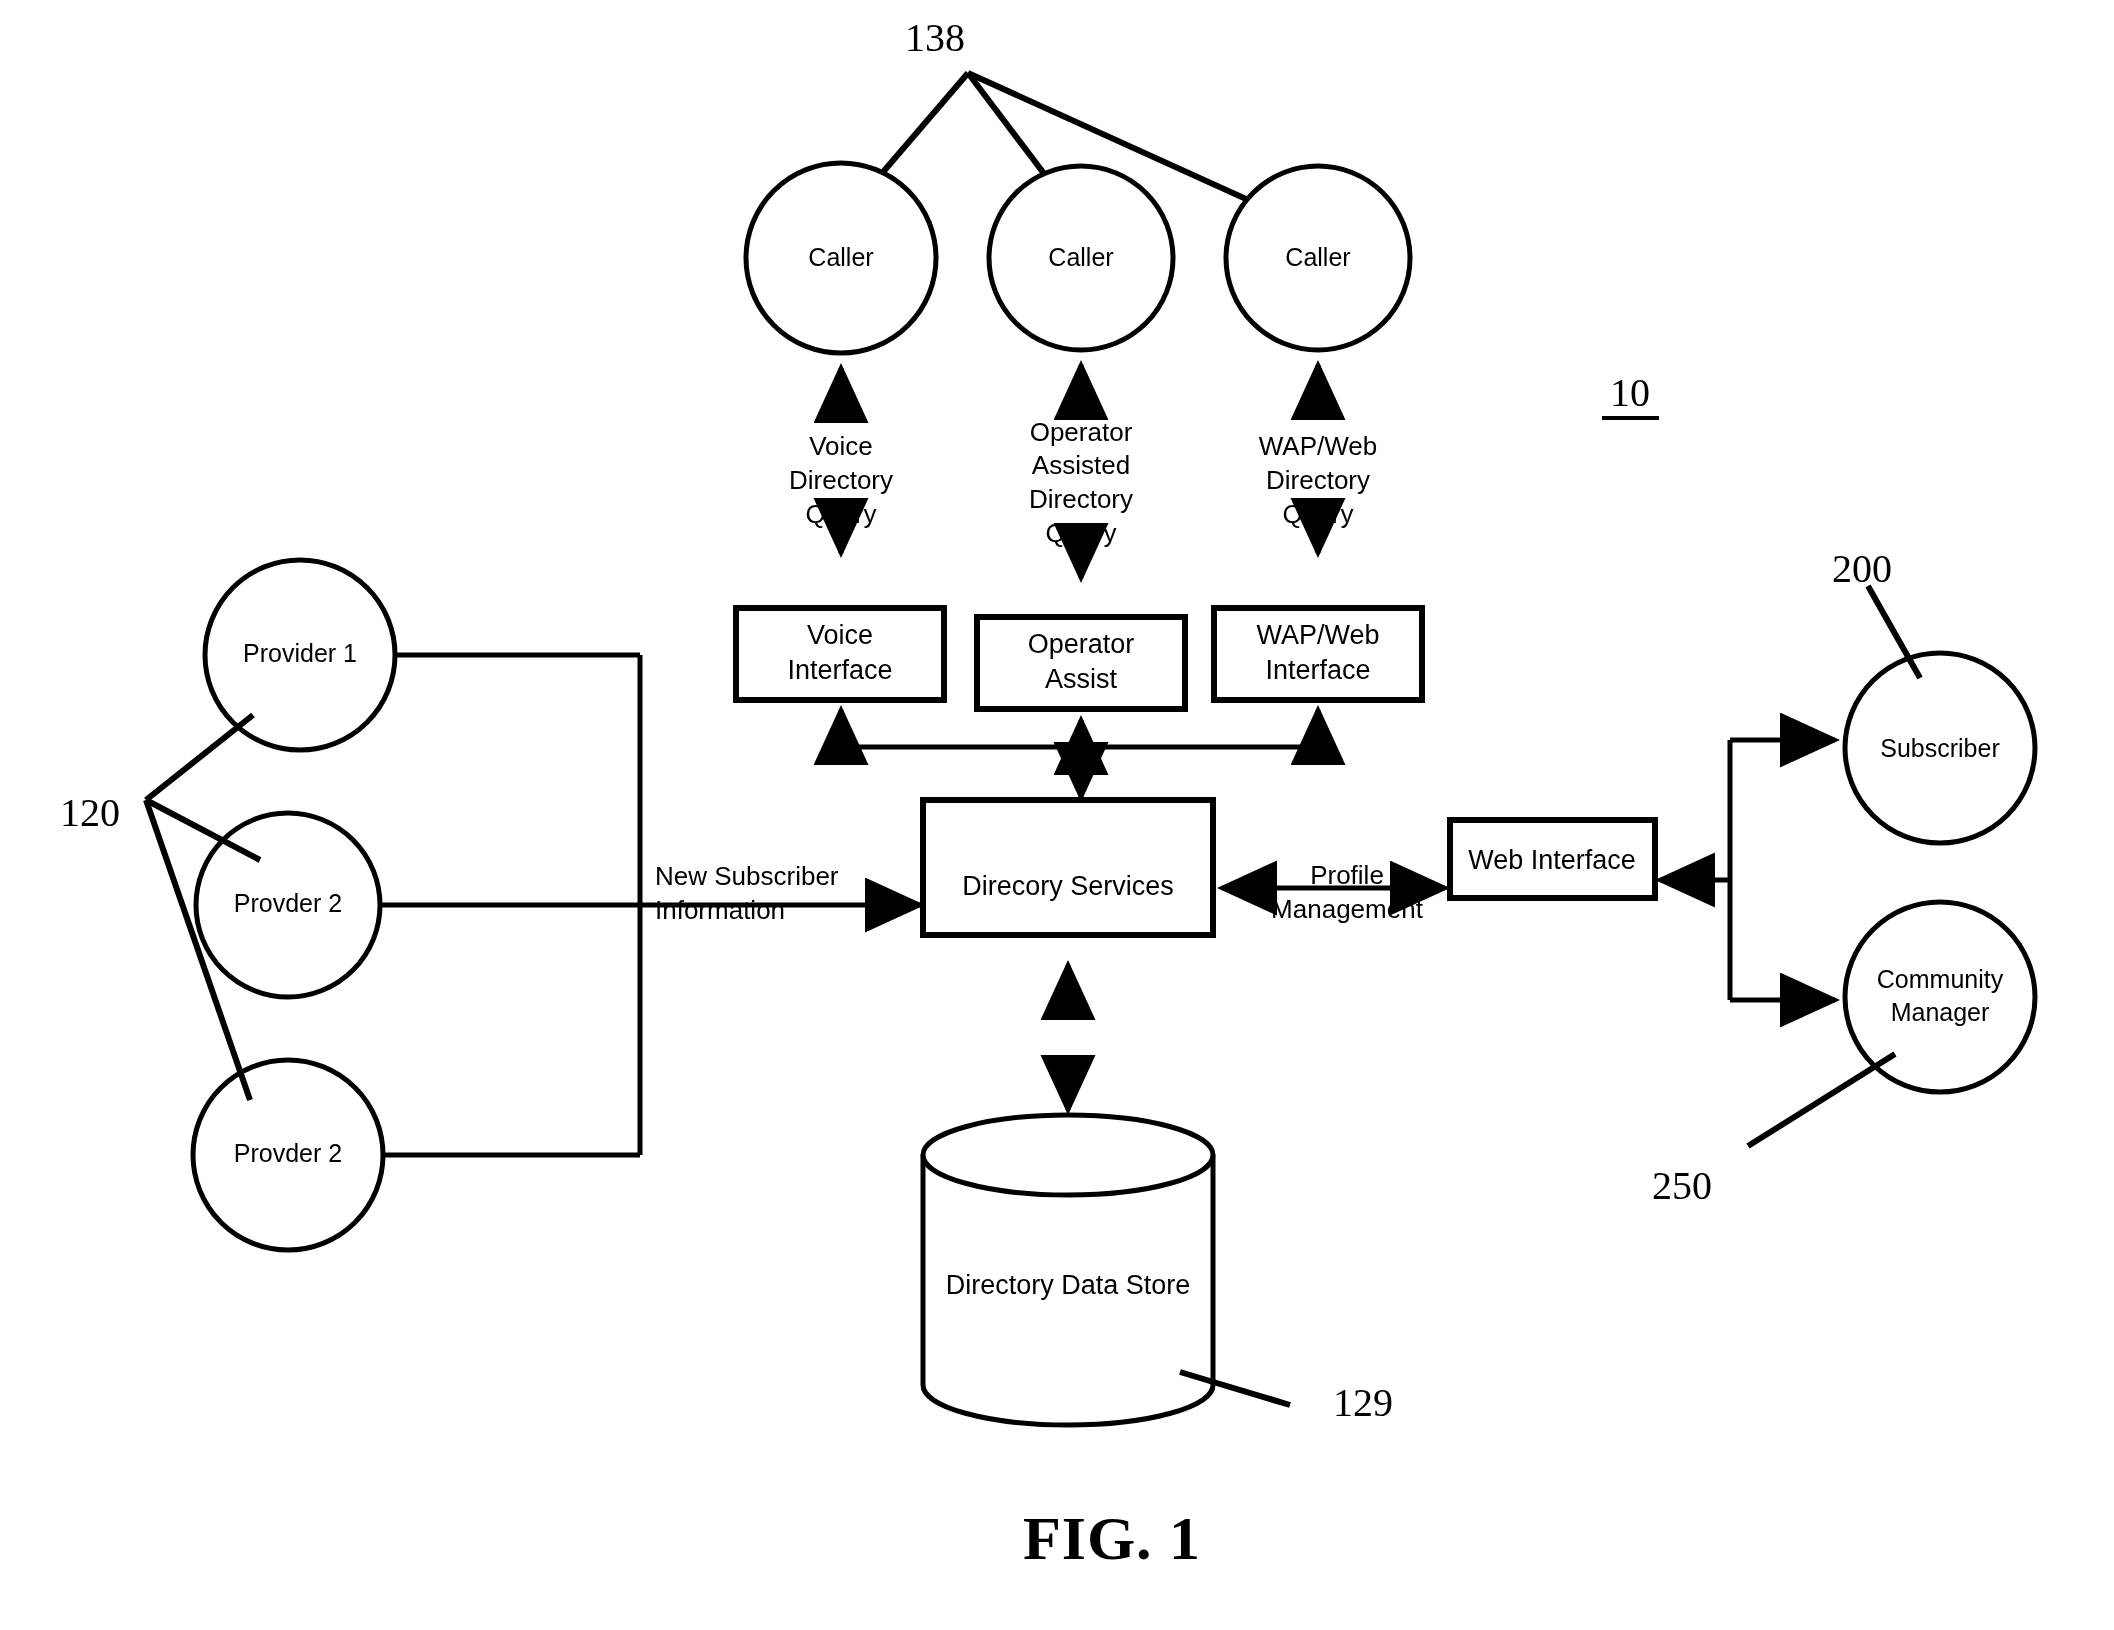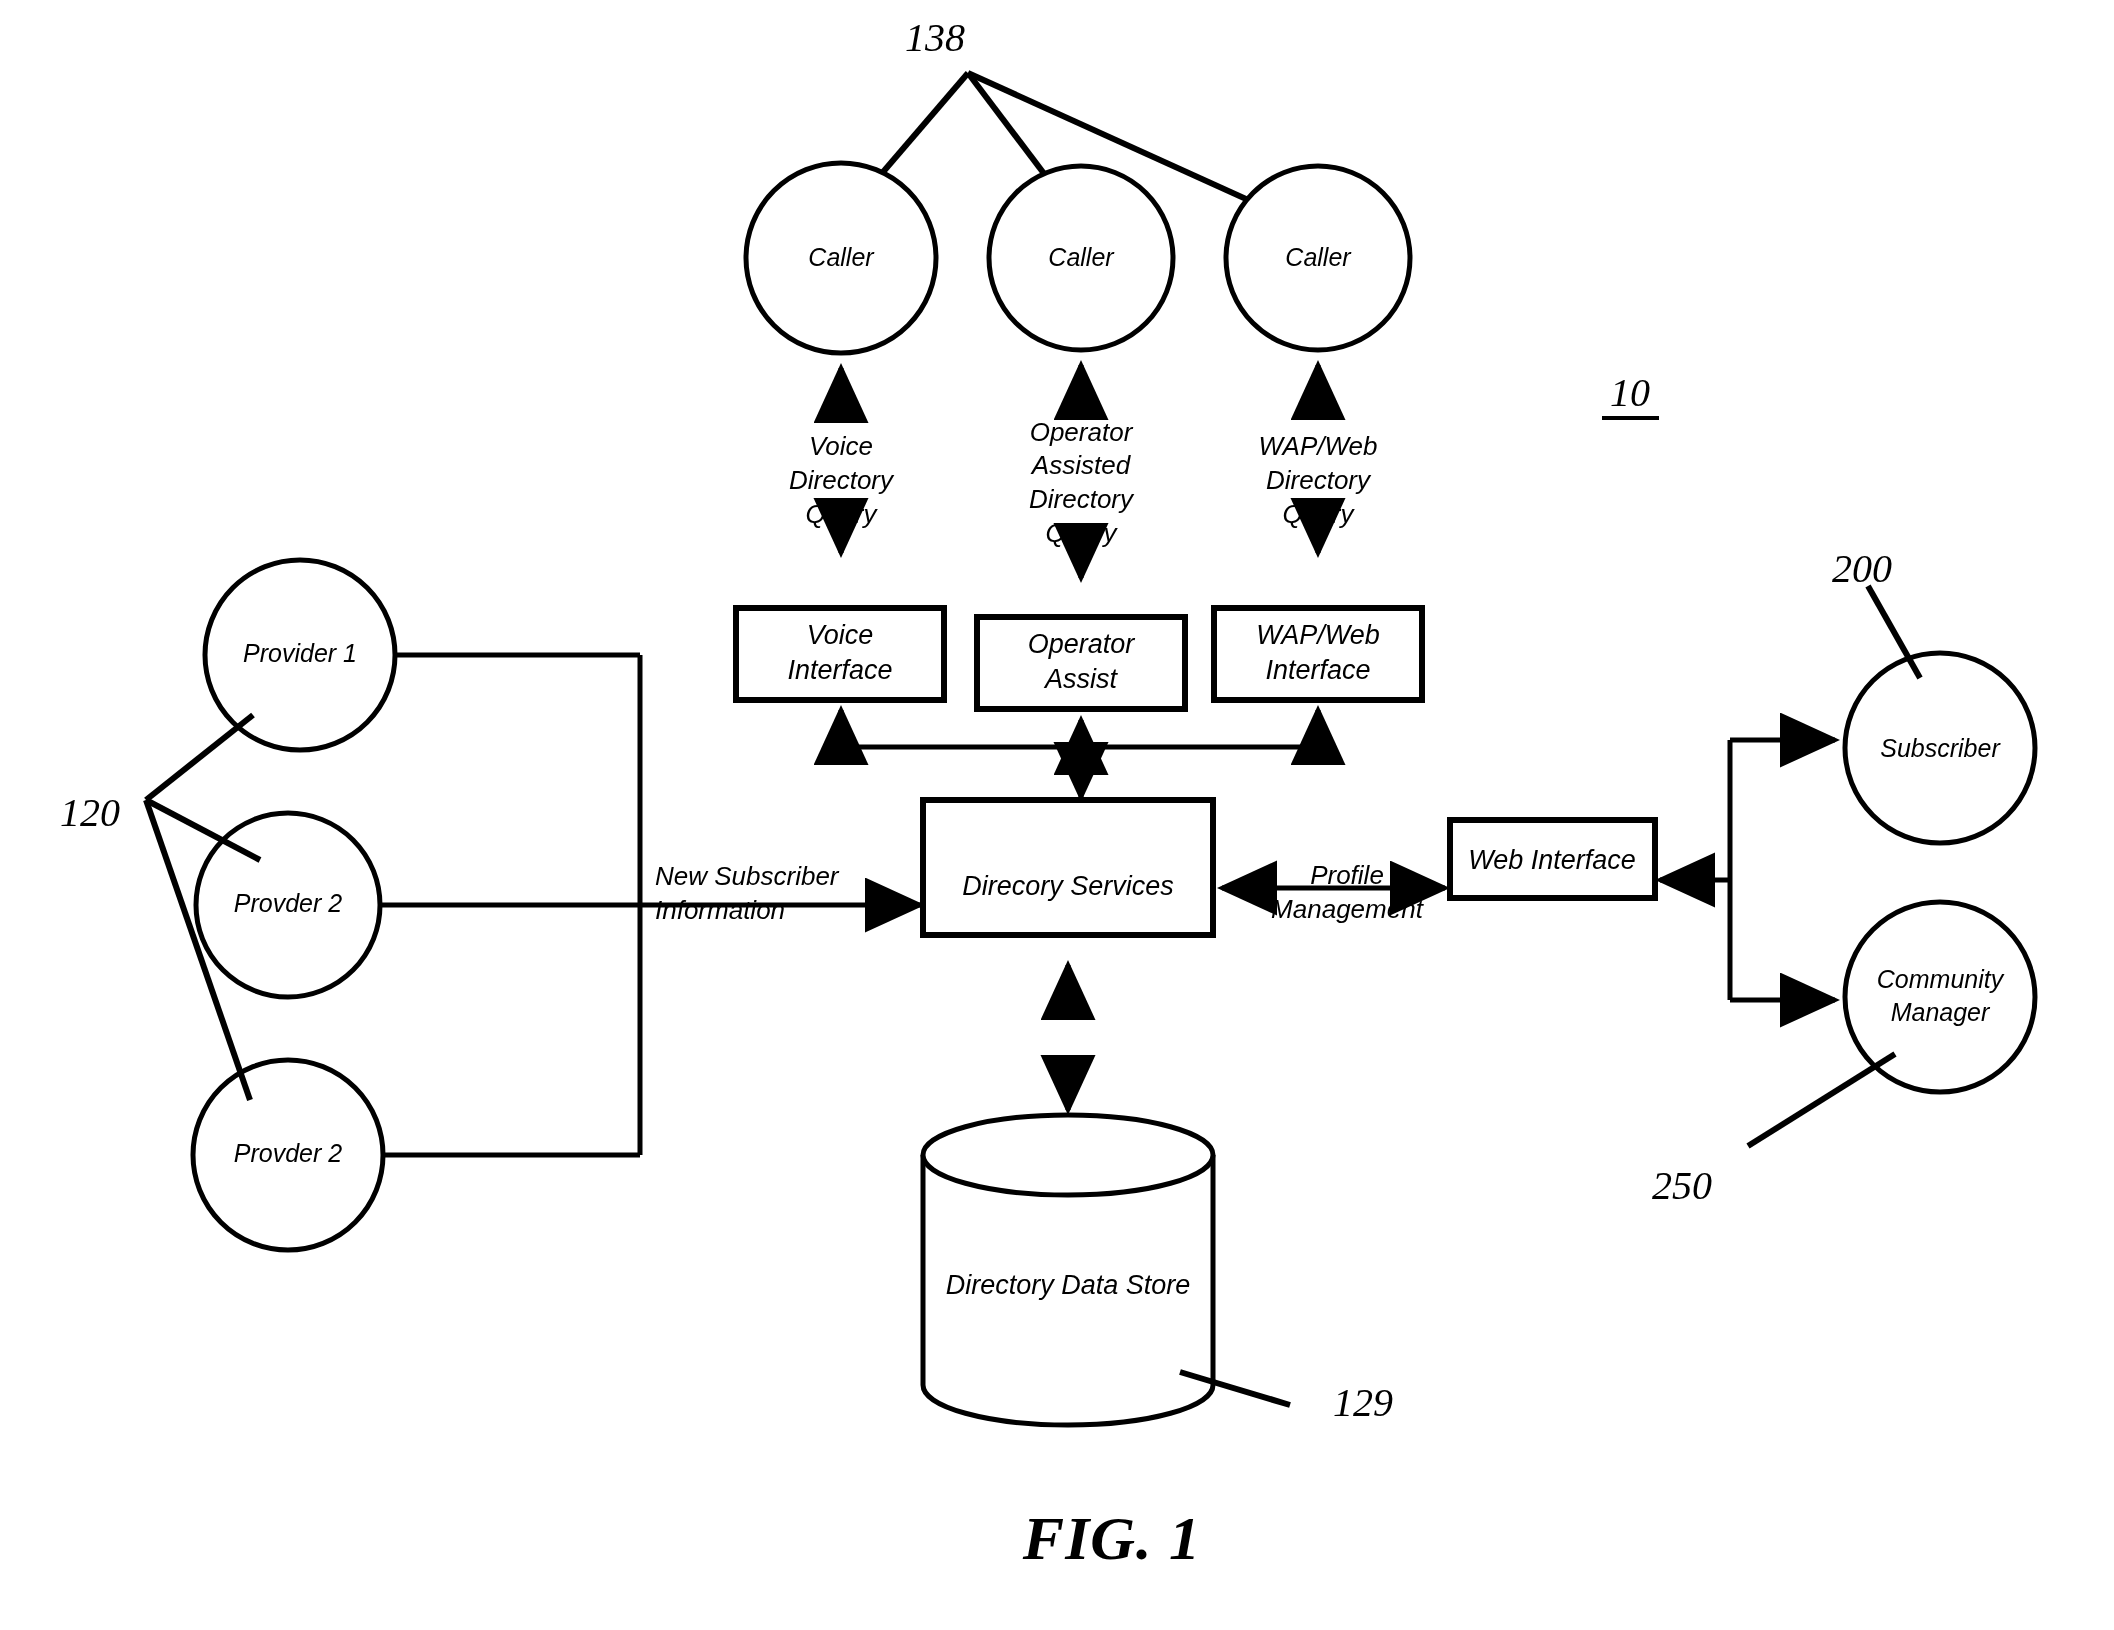--- a/index.html
+++ b/index.html
@@ -12,21 +12,20 @@
     height: 1630px;
     position: relative;
     overflow: hidden;
     font-family: "Liberation Sans", sans-serif;
   }
   #figure-root {
     position: absolute;
     left: 0; top: 0;
     width: 2114px;
     height: 1630px;
-    font-style: italic;
   }
   svg#diagram {
     display: block;
     width: 2114px;
     height: 1630px;
   }
   .node-circle {
     fill: #ffffff;
     stroke: #000000;
     stroke-width: 5;

